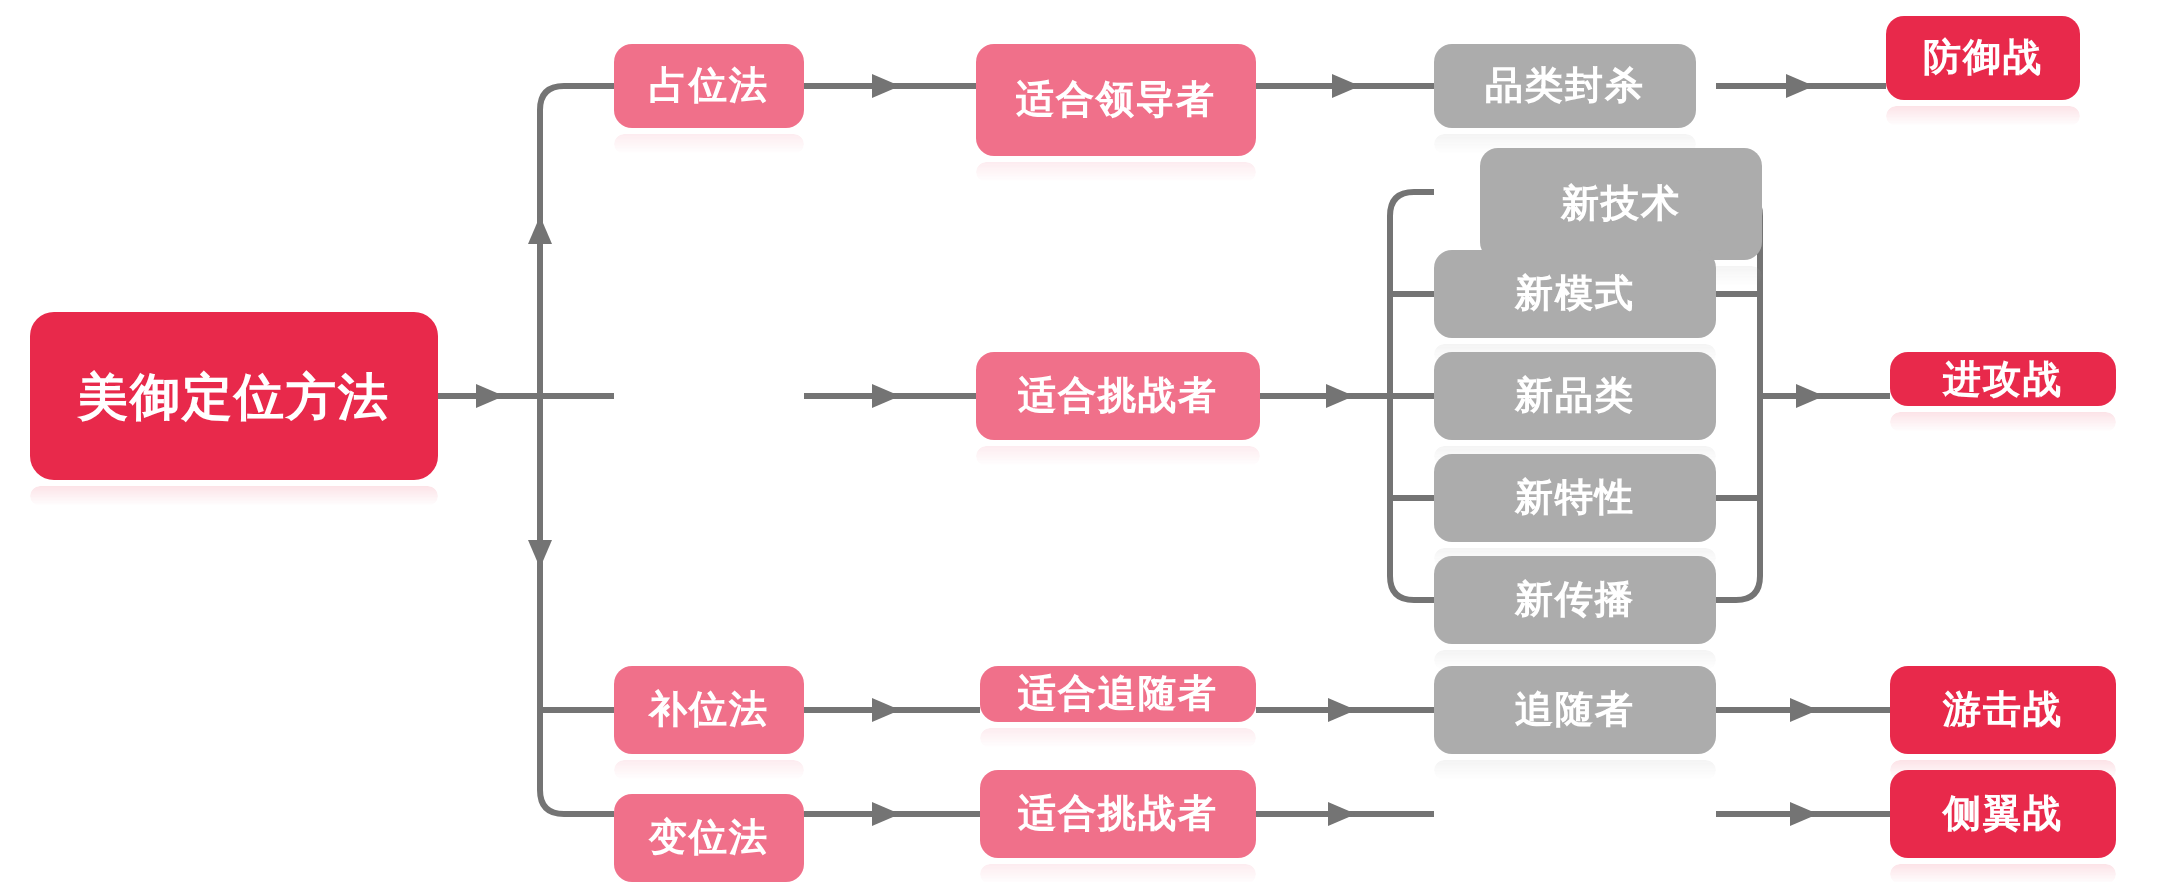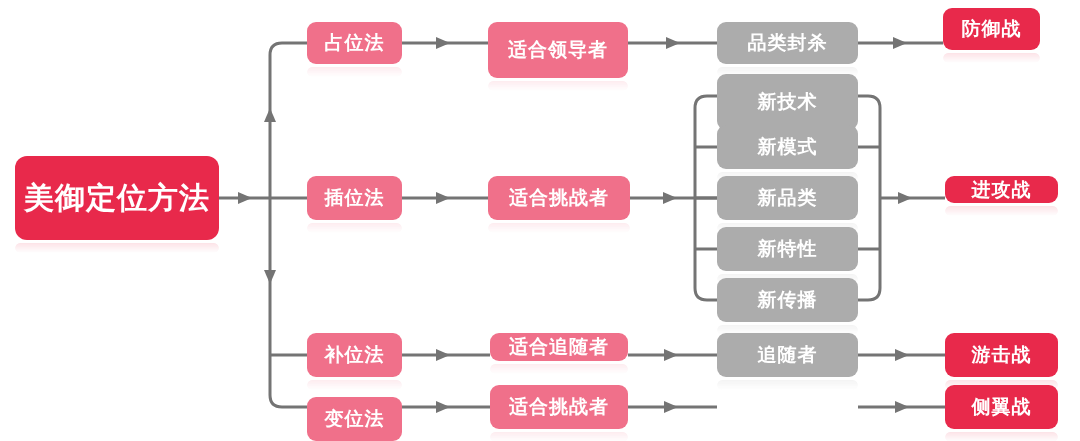--- a/index.html
+++ b/index.html
@@ -40,21 +40,21 @@
     opacity:0.13;
     transform:scaleY(-1);
     -webkit-mask-image:linear-gradient(to top, rgba(0,0,0,1), transparent);
     mask-image:linear-gradient(to top, rgba(0,0,0,1), transparent);
     pointer-events:none;
   }
   .red  { background:var(--red,  #E8294B); }
   .pink { background:var(--pink, #F0708A); }
   .gray { background:var(--gray, #ACACAC); }
   .main {
-    font-size:30px;
+    font-size:25px;
     border-radius:12px;
     letter-spacing:1px;
   }
 </style>
 </head>
 <body>
 
 <div class="canvas">
 
   <svg class="connectors" viewBox="0 0 1080 441" xmlns="http://www.w3.org/2000/svg">
@@ -102,28 +102,27 @@
       <polygon points="436,401 436,413 450,407"></polygon>
       <polygon points="664,401 664,413 678,407"></polygon>
       <polygon points="895,401 895,413 909,407"></polygon>
     </g>
   </svg>
 
   <div class="node red main" style="left:15px;top:156px;width:204px;height:84px">美御定位方法</div>
 
   <div class="node pink" style="left:307px;top:22px;width:95px;height:42px">占位法</div>
   <div class="node pink" style="left:488px;top:22px;width:140px;height:56px">适合领导者</div>
-  <div class="node gray" style="left:717px;top:22px;width:141px;height:42px">品类封杀</div>
+  <div class="node gray" style="left:717px;top:22px;width:131px;height:42px">品类封杀</div>
   <div class="node red" style="left:943px;top:8px;width:97px;height:42px">防御战</div>
 
-  <div class="node pink" style="left:307px;top:176px;width:95px;height:44px">插位法</div>
   <div class="node pink" style="left:488px;top:176px;width:142px;height:44px">适合挑战者</div>
   <div class="node red" style="left:945px;top:176px;width:113px;height:27px">进攻战</div>
 
-  <div class="node gray" style="left:717px;top:74px;width:141px;height:56px">新技术</div>
+  <div class="node gray" style="left:740px;top:74px;width:141px;height:56px">新技术</div>
   <div class="node gray" style="left:717px;top:125px;width:141px;height:44px">新模式</div>
   <div class="node gray" style="left:717px;top:176px;width:141px;height:44px">新品类</div>
   <div class="node gray" style="left:717px;top:227px;width:141px;height:44px">新特性</div>
   <div class="node gray" style="left:717px;top:278px;width:141px;height:44px">新传播</div>
 
   <div class="node pink" style="left:307px;top:333px;width:95px;height:44px">补位法</div>
   <div class="node pink" style="left:490px;top:333px;width:138px;height:28px">适合追随者</div>
   <div class="node gray" style="left:717px;top:333px;width:141px;height:44px">追随者</div>
   <div class="node red" style="left:945px;top:333px;width:113px;height:44px">游击战</div>
 

